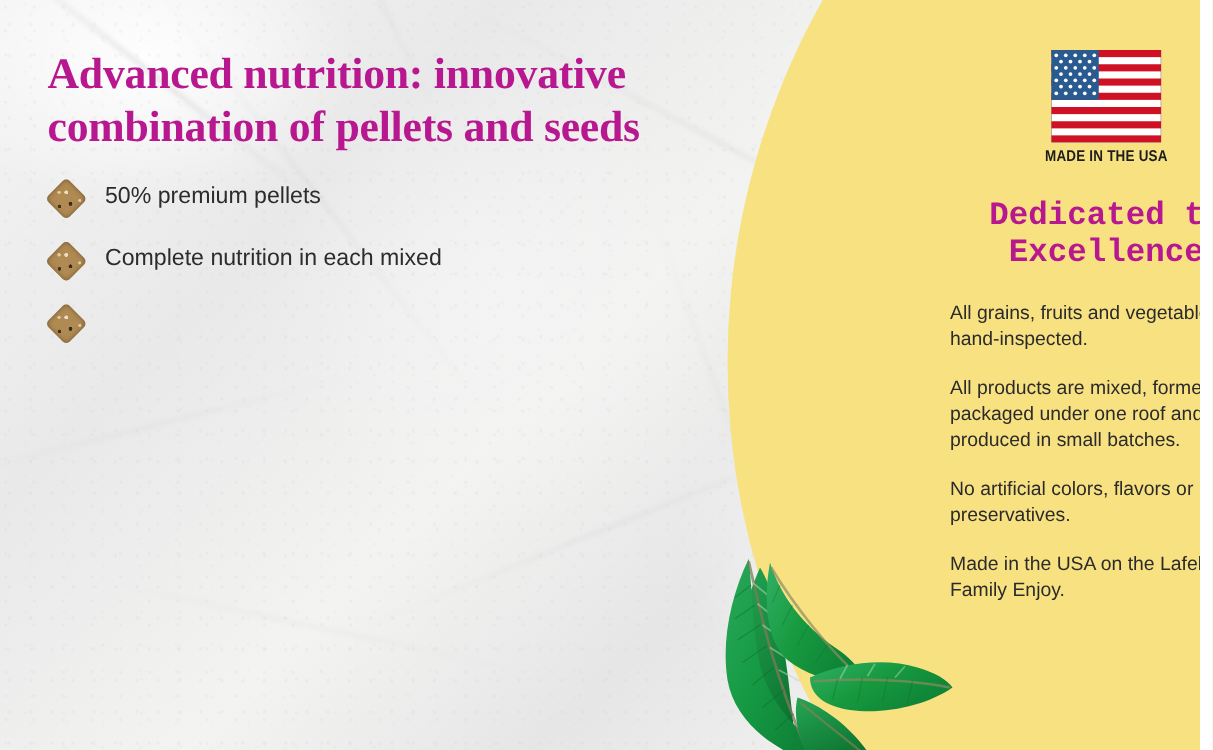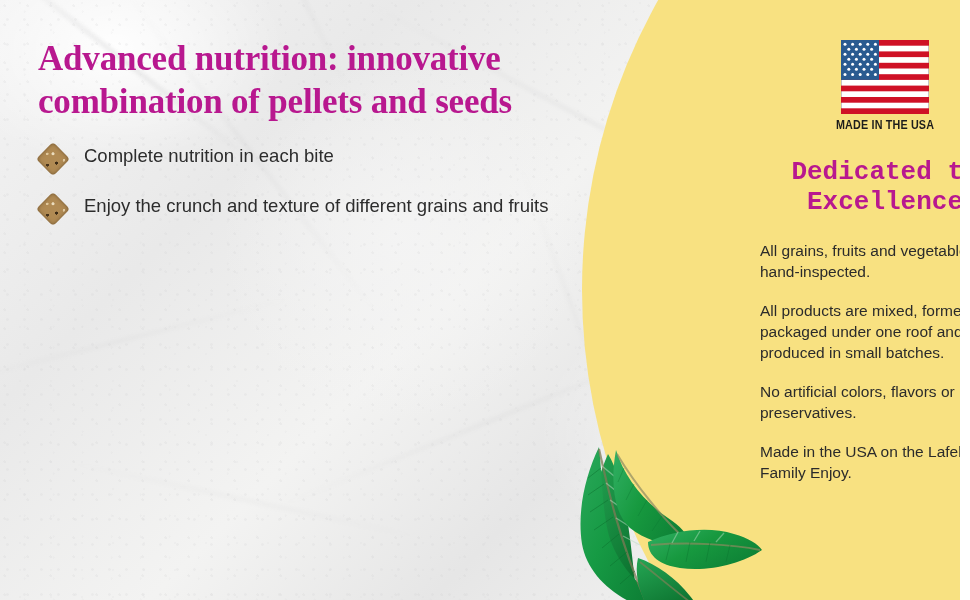--- a/index.html
+++ b/index.html
@@ -213,34 +213,39 @@
   <div class="marble-grain"></div>
 
   <div class="yellow-panel"></div>
 
   <div class="left-col">
 
     <h1 class="headline">Advanced nutrition: innovative combination of pellets and seeds</h1>
 
     <ul class="bullets">
 
-
-
       <li class="bullet">
         <span class="bullet-icon">
             <span class="pellet"></span>
           </span>
-        <span class="bullet-text">Complete nutrition in each bite</span>
+        <span class="bullet-text">50% premium pellets</span>
       </li>
+
 
       <li class="bullet">
         <span class="bullet-icon">
             <span class="pellet"></span>
           </span>
-        <span class="bullet-text">Enjoy the crunch and texture of different grains and fruits</span>
+        <span class="bullet-text">Complete nutrition in each mixed</span>
+      </li>
+
+      <li class="bullet">
+        <span class="bullet-icon">
+            <span class="pellet"></span>
+          </span>
       </li>
 
 
     </ul>
   </div>
 
   <div class="right-col">
 
     <div class="flag-wrap">
       <svg class="flag" viewBox="0 0 88 74">

